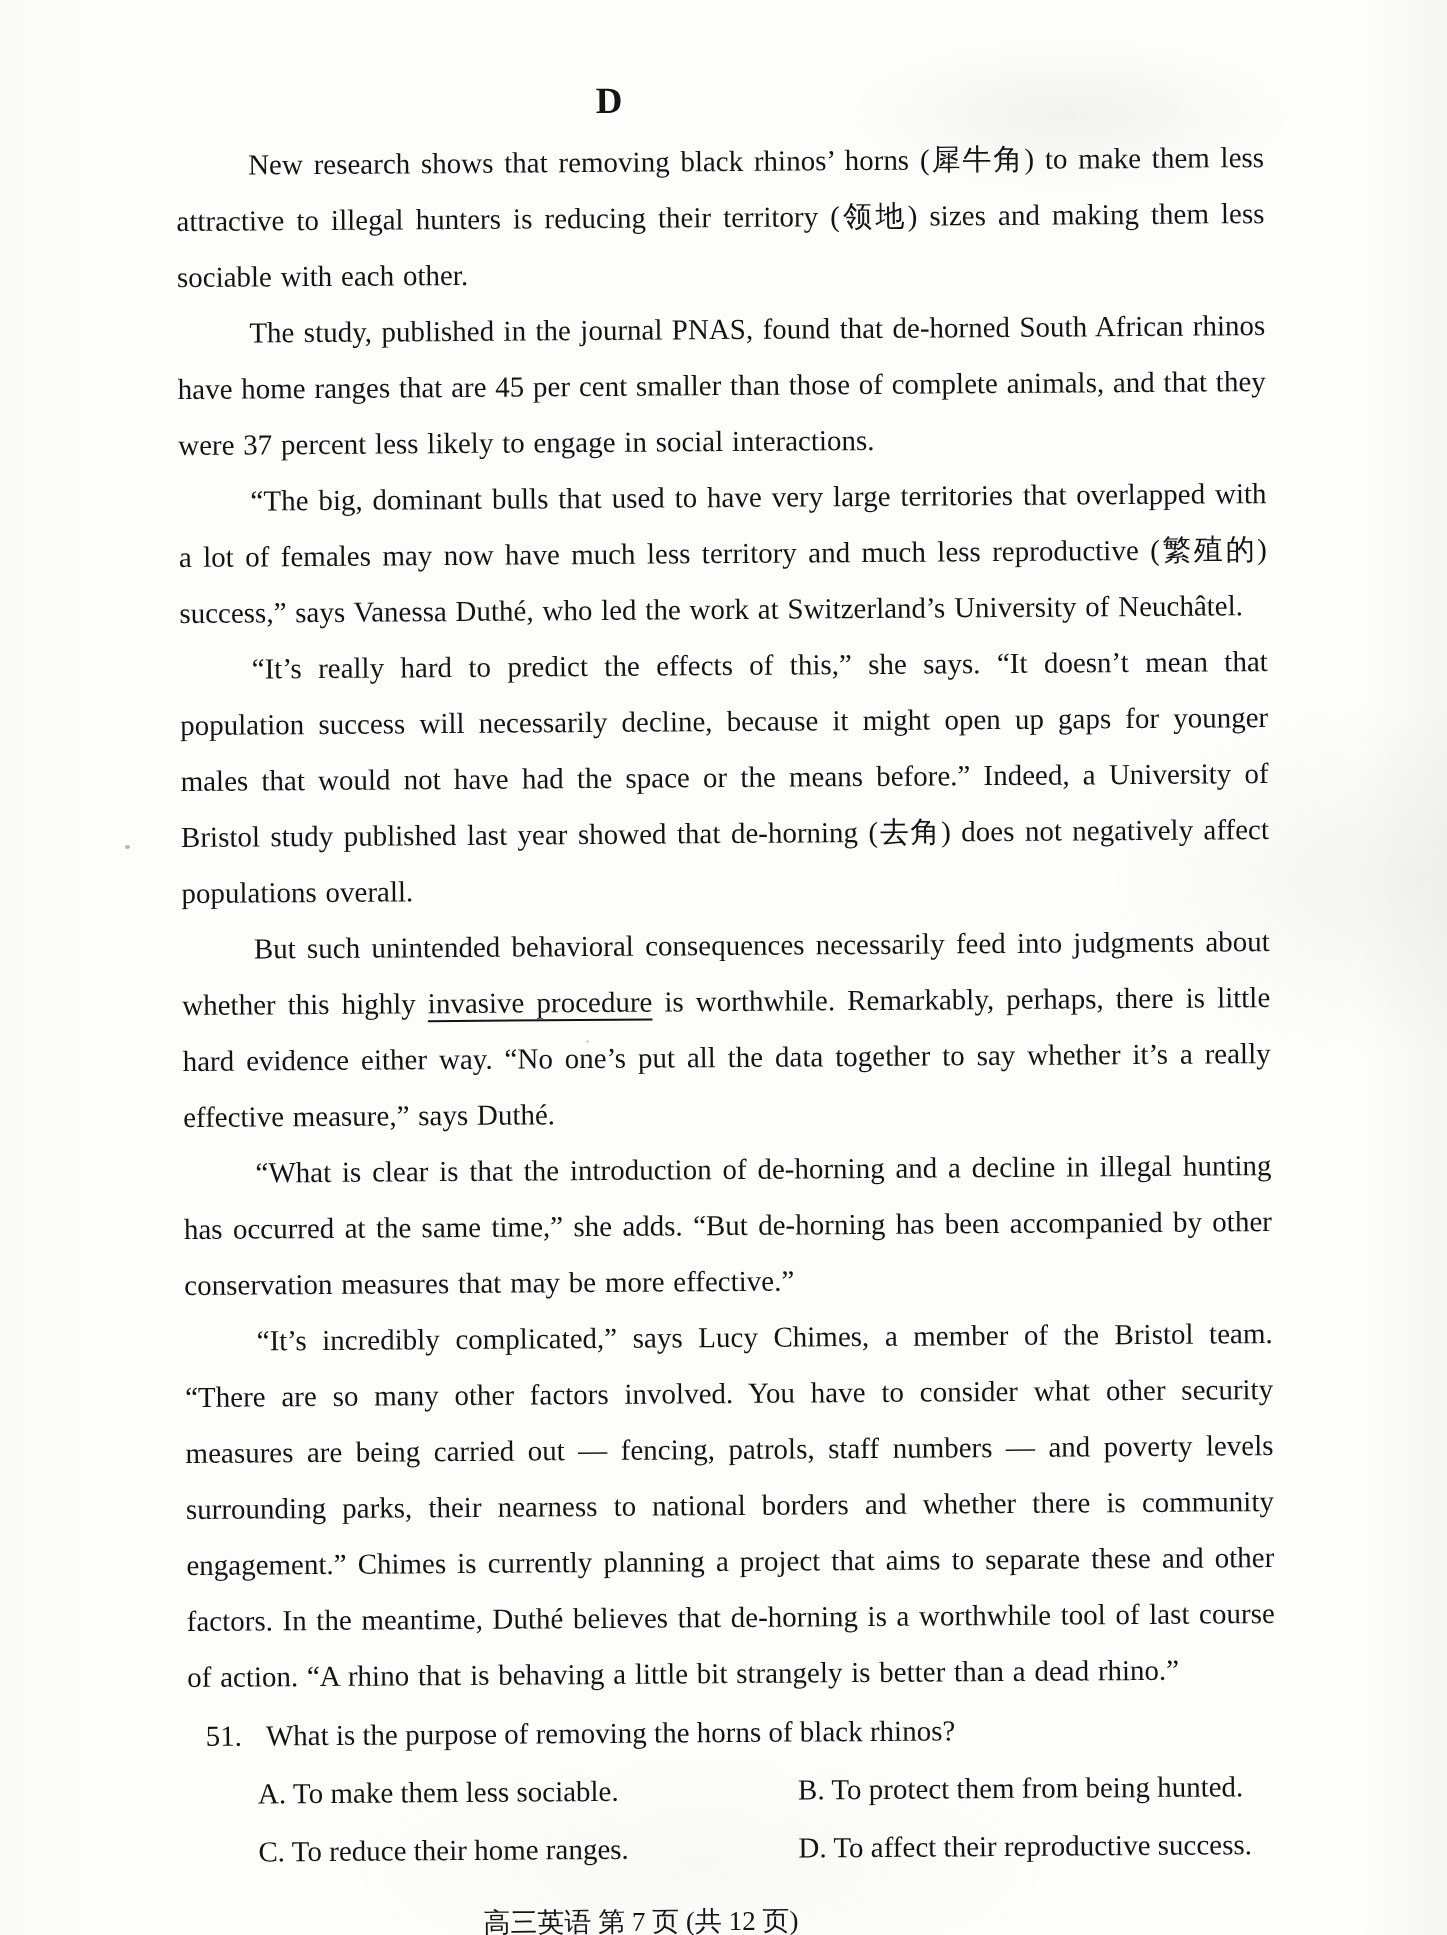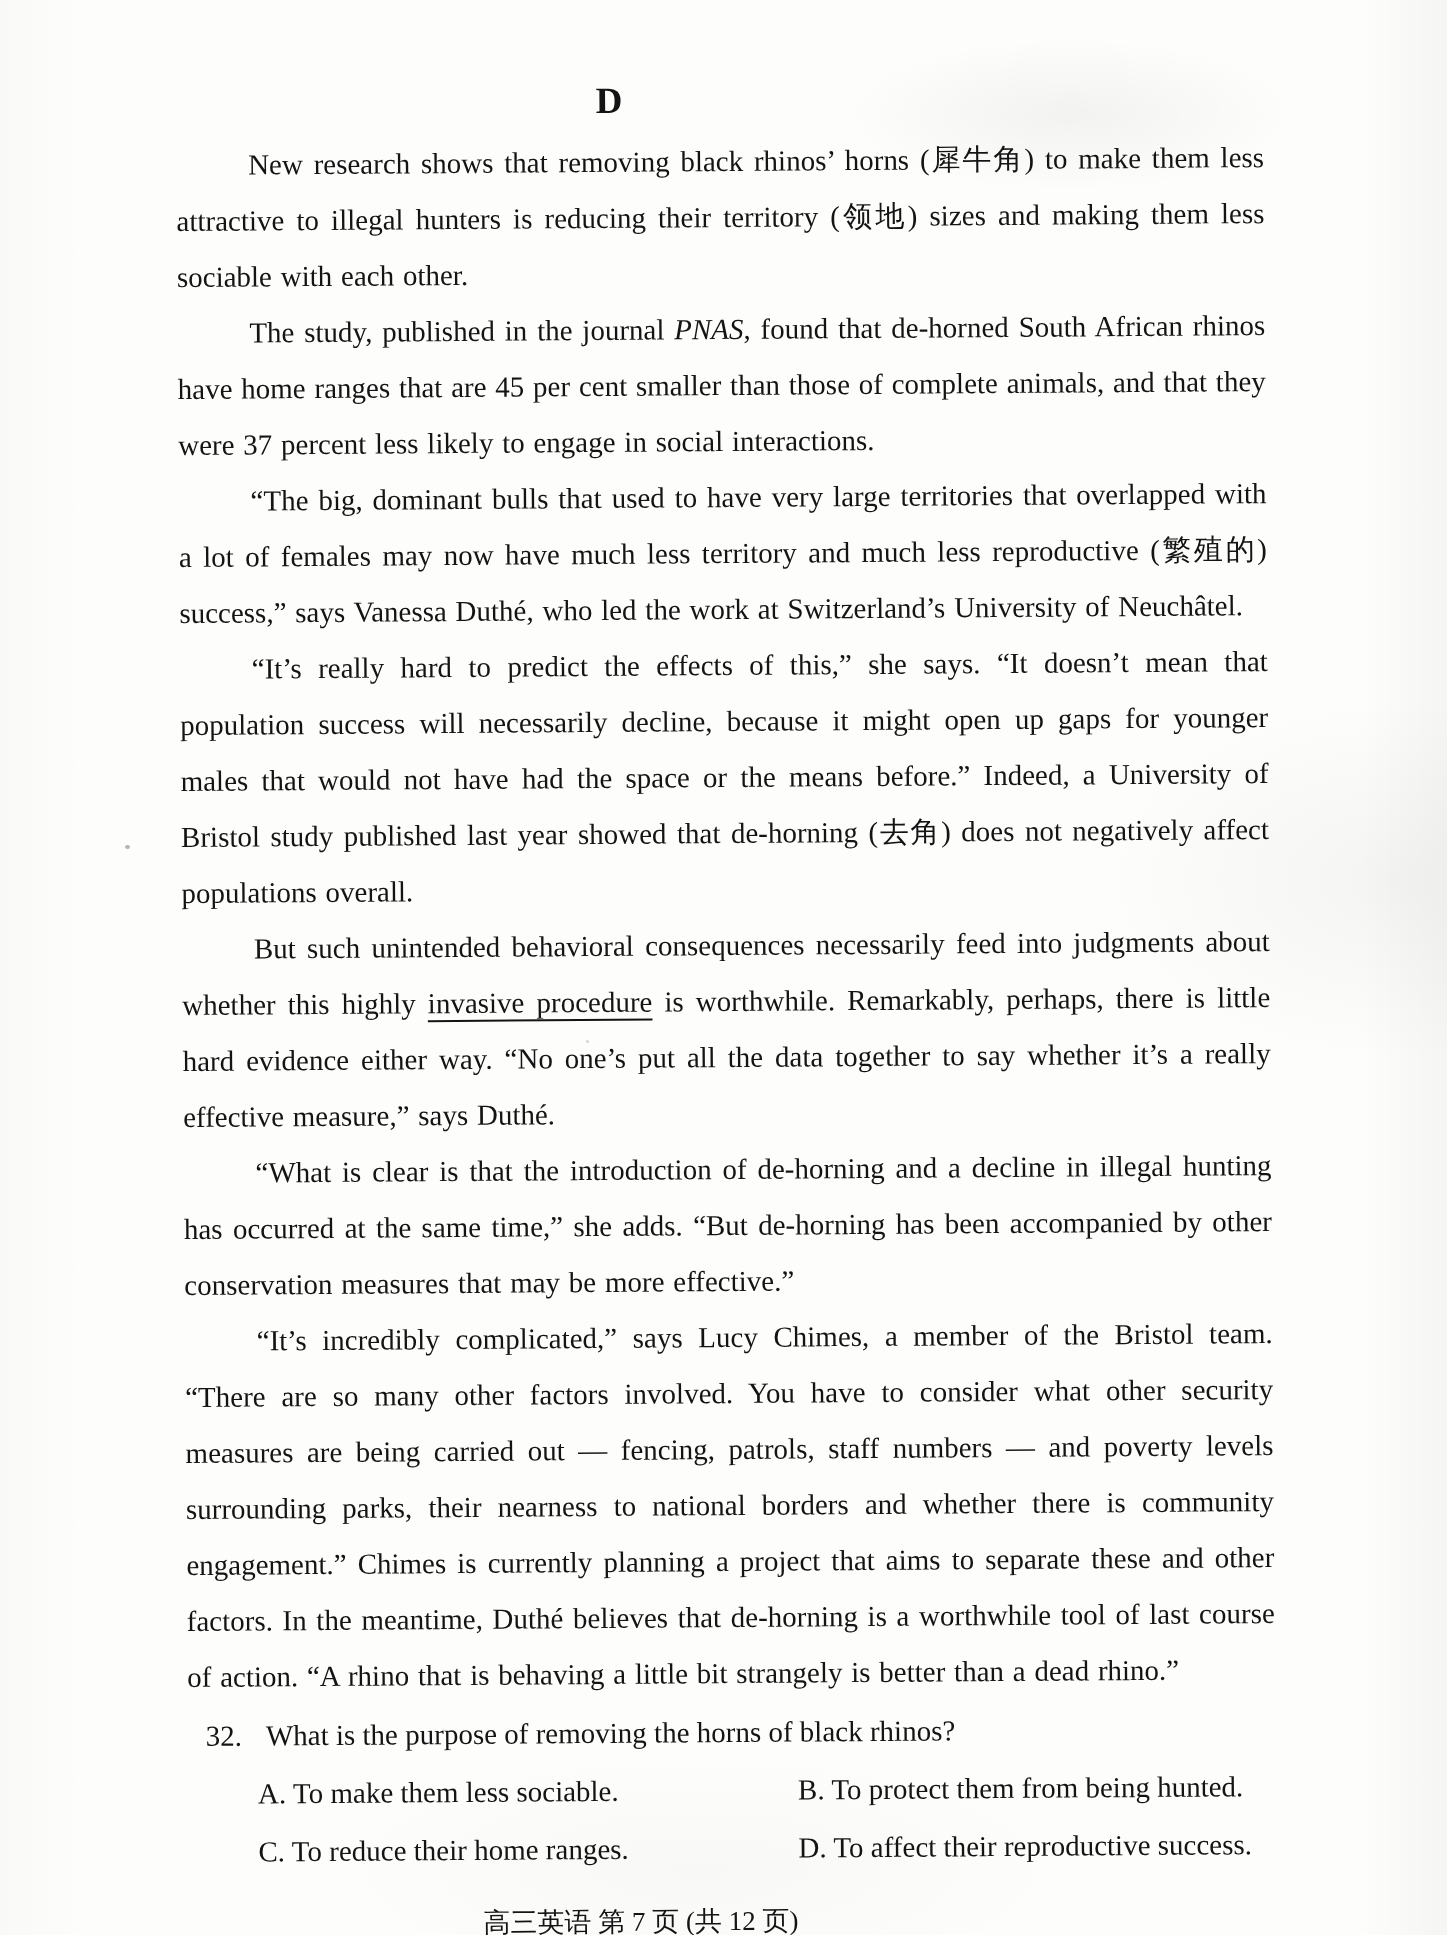--- a/index.html
+++ b/index.html
@@ -41,21 +41,21 @@
   }
   .passage p.para {
     margin: 0;
     font-size: 29px;
     line-height: 56px;
     text-align: justify;
     text-justify: inter-word;
     text-indent: 72px;
     word-spacing: 1.5px;
   }
-  .passage .italic { font-style: italic; }
+  .passage .italic { }
   .passage .underline {
     text-decoration: underline;
     text-underline-offset: 7px;
     text-decoration-thickness: 2px;
   }
   .question-row {
     display: flex;
     margin-top: 2px;
     font-size: 29px;
     line-height: 58px;
@@ -102,21 +102,21 @@
         <p class="para"><span>New research shows that removing black rhinos’ horns (犀牛角) to make them less attractive to illegal hunters is reducing their territory (领地) sizes and making them less sociable with each other.</span></p>
         <p class="para"><span>The study, published in the journal </span><span class="italic">PNAS</span><span>, found that de-horned South African rhinos have home ranges that are 45 per cent smaller than those of complete animals, and that they were 37 percent less likely to engage in social interactions.</span></p>
         <p class="para"><span>“The big, dominant bulls that used to have very large territories that overlapped with a lot of females may now have much less territory and much less reproductive (繁殖的) success,” says Vanessa Duthé, who led the work at Switzerland’s University of Neuchâtel.</span></p>
         <p class="para"><span>“It’s really hard to predict the effects of this,” she says. “It doesn’t mean that population success will necessarily decline, because it might open up gaps for younger males that would not have had the space or the means before.” Indeed, a University of Bristol study published last year showed that de-horning (去角) does not negatively affect populations overall.</span></p>
         <p class="para"><span>But such unintended behavioral consequences necessarily feed into judgments about whether this highly </span><span class="underline">invasive procedure</span><span> is worthwhile. Remarkably, perhaps, there is little hard evidence either way. “No one’s put all the data together to say whether it’s a really effective measure,” says Duthé.</span></p>
         <p class="para"><span>“What is clear is that the introduction of de-horning and a decline in illegal hunting has occurred at the same time,” she adds. “But de-horning has been accompanied by other conservation measures that may be more effective.”</span></p>
         <p class="para"><span>“It’s incredibly complicated,” says Lucy Chimes, a member of the Bristol team. “There are so many other factors involved. You have to consider what other security measures are being carried out — fencing, patrols, staff numbers — and poverty levels surrounding parks, their nearness to national borders and whether there is community engagement.” Chimes is currently planning a project that aims to separate these and other factors. In the meantime, Duthé believes that de-horning is a worthwhile tool of last course of action. “A rhino that is behaving a little bit strangely is better than a dead rhino.”</span></p>
       </div>
 
     <div class="question-row">
-      <span class="qnum">32.</span>
+      <span class="qnum">51.</span>
       <span class="qtext">What is the purpose of removing the horns of black rhinos?</span>
     </div>
 
     <div class="options">
         <div class="option">A. To make them less sociable.</div>
         <div class="option">B. To protect them from being hunted.</div>
         <div class="option">C. To reduce their home ranges.</div>
         <div class="option">D. To affect their reproductive success.</div>
       </div>
 

